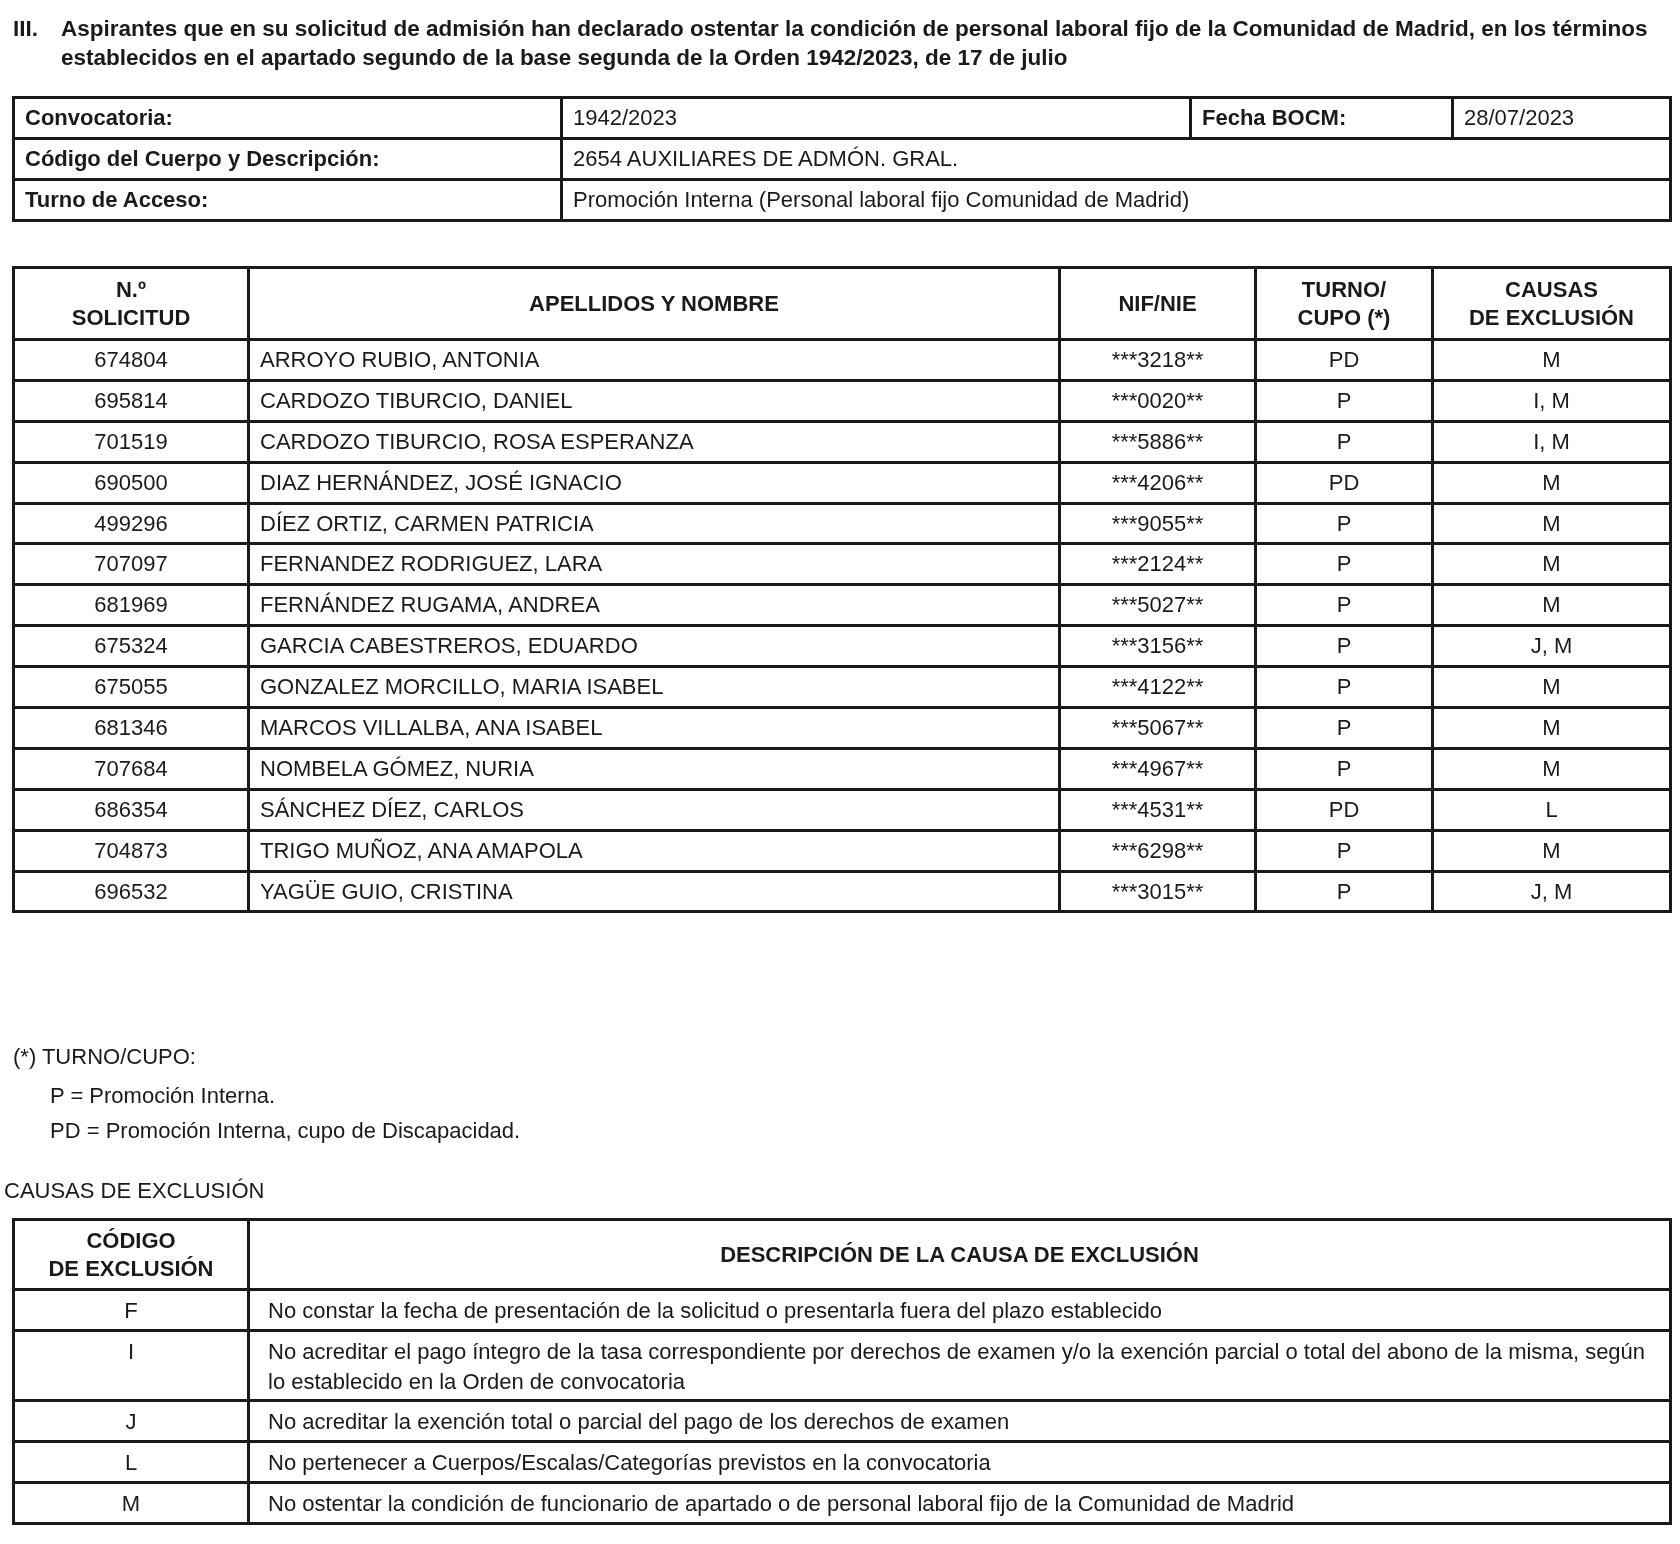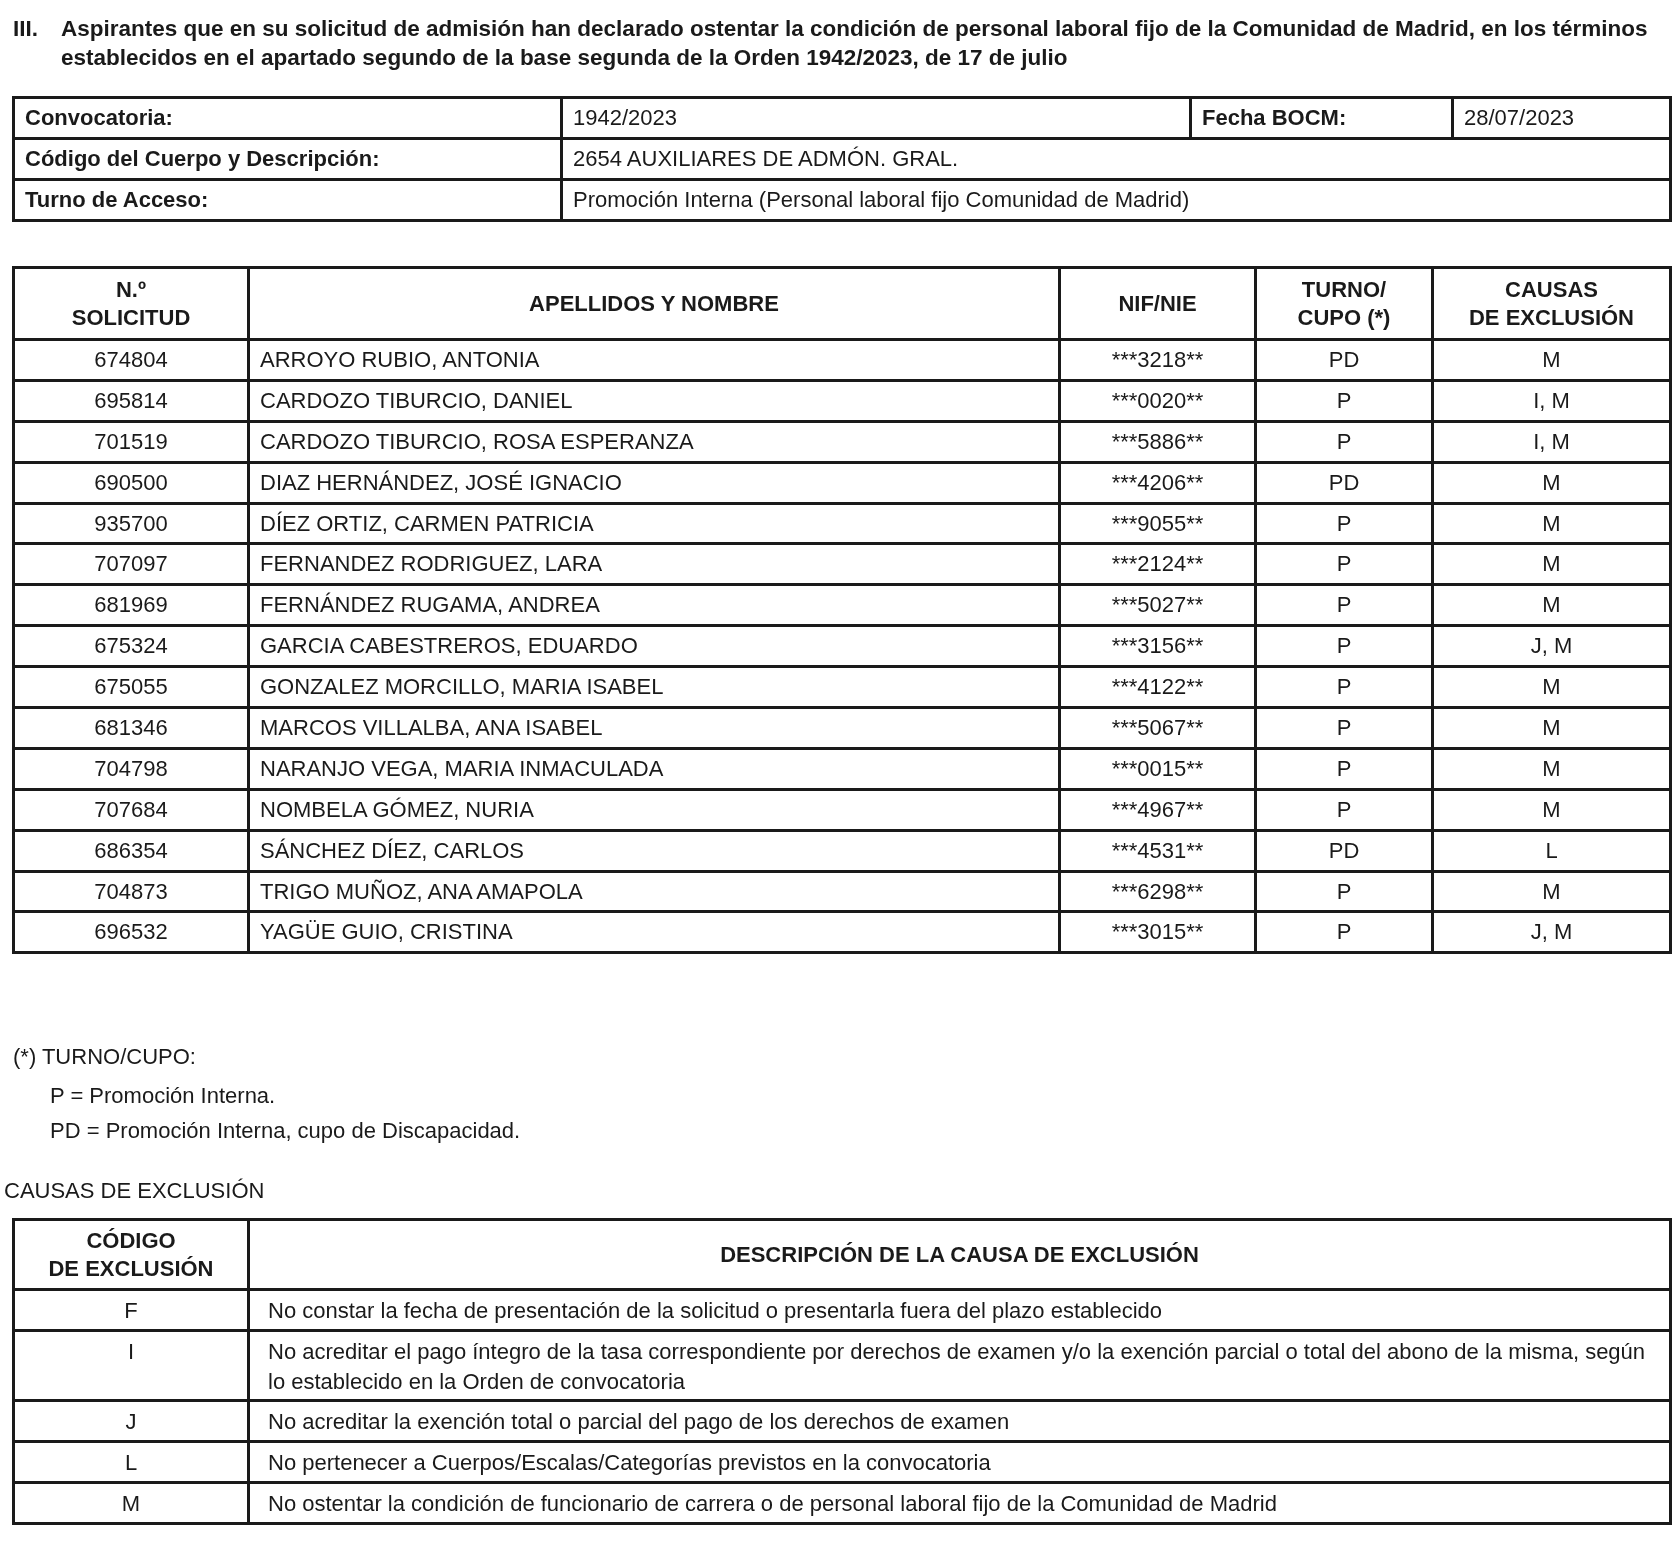--- a/index.html
+++ b/index.html
@@ -122,21 +122,21 @@
         <td>I, M</td>
       </tr>
       <tr>
         <td>690500</td>
         <td class="name">DIAZ HERNÁNDEZ, JOSÉ IGNACIO</td>
         <td>***4206**</td>
         <td>PD</td>
         <td>M</td>
       </tr>
       <tr>
-        <td>935700</td>
+        <td>499296</td>
         <td class="name">DÍEZ ORTIZ, CARMEN PATRICIA</td>
         <td>***9055**</td>
         <td>P</td>
         <td>M</td>
       </tr>
       <tr>
         <td>707097</td>
         <td class="name">FERNANDEZ RODRIGUEZ, LARA</td>
         <td>***2124**</td>
         <td>P</td>
@@ -160,27 +160,20 @@
         <td>675055</td>
         <td class="name">GONZALEZ MORCILLO, MARIA ISABEL</td>
         <td>***4122**</td>
         <td>P</td>
         <td>M</td>
       </tr>
       <tr>
         <td>681346</td>
         <td class="name">MARCOS VILLALBA, ANA ISABEL</td>
         <td>***5067**</td>
-        <td>P</td>
-        <td>M</td>
-      </tr>
-      <tr>
-        <td>704798</td>
-        <td class="name">NARANJO VEGA, MARIA INMACULADA</td>
-        <td>***0015**</td>
         <td>P</td>
         <td>M</td>
       </tr>
       <tr>
         <td>707684</td>
         <td class="name">NOMBELA GÓMEZ, NURIA</td>
         <td>***4967**</td>
         <td>P</td>
         <td>M</td>
       </tr>
@@ -240,16 +233,16 @@
       <tr class="r3">
         <td>J</td>
         <td class="desc">No acreditar la exención total o parcial del pago de los derechos de examen</td>
       </tr>
       <tr class="r4">
         <td>L</td>
         <td class="desc">No pertenecer a Cuerpos/Escalas/Categorías previstos en la convocatoria</td>
       </tr>
       <tr class="r5">
         <td>M</td>
-        <td class="desc">No ostentar la condición de funcionario de carrera o de personal laboral fijo de la Comunidad de Madrid</td>
+        <td class="desc">No ostentar la condición de funcionario de apartado o de personal laboral fijo de la Comunidad de Madrid</td>
       </tr>
     </tbody>
 </table>
 
 </body></html>

